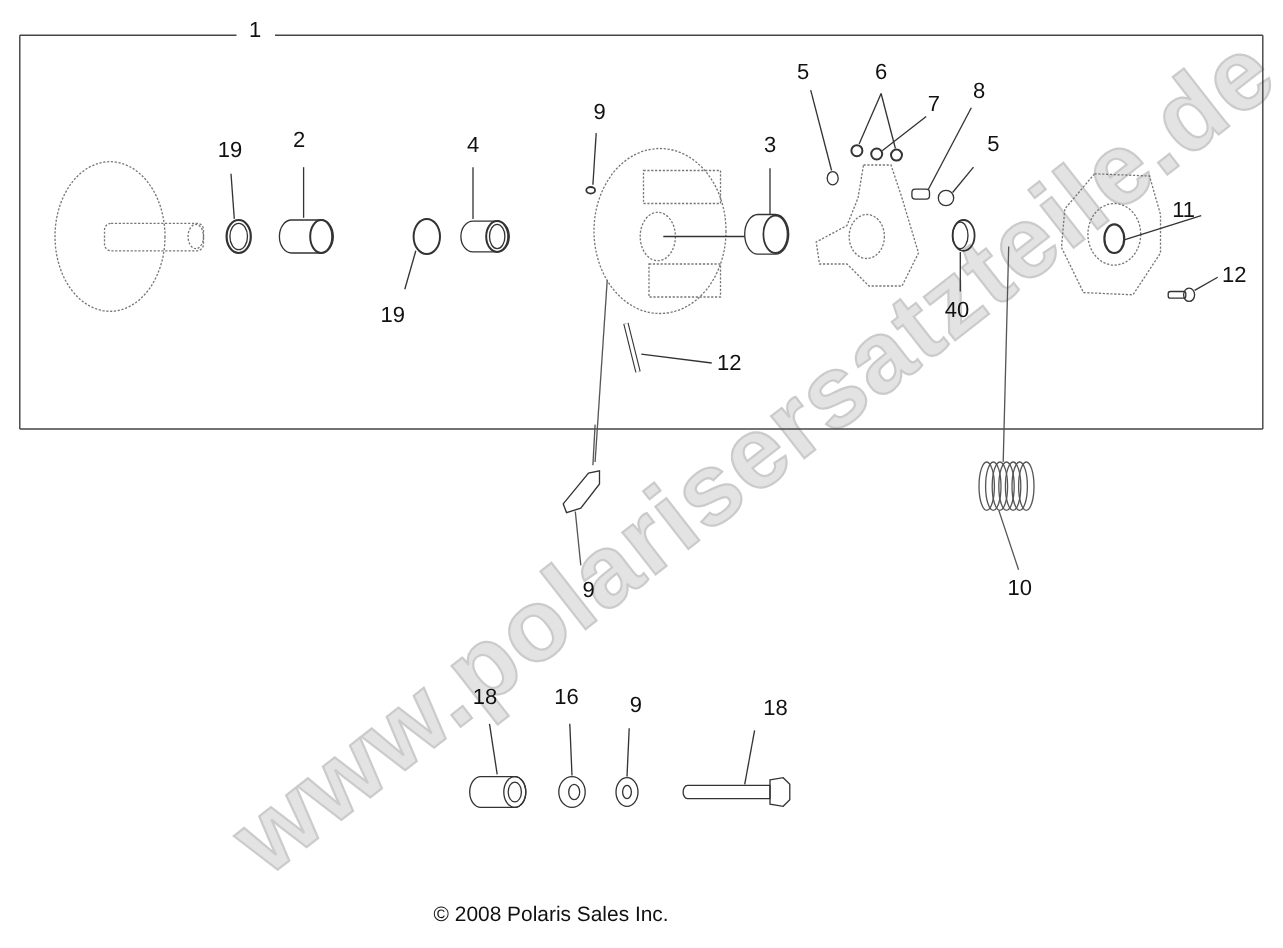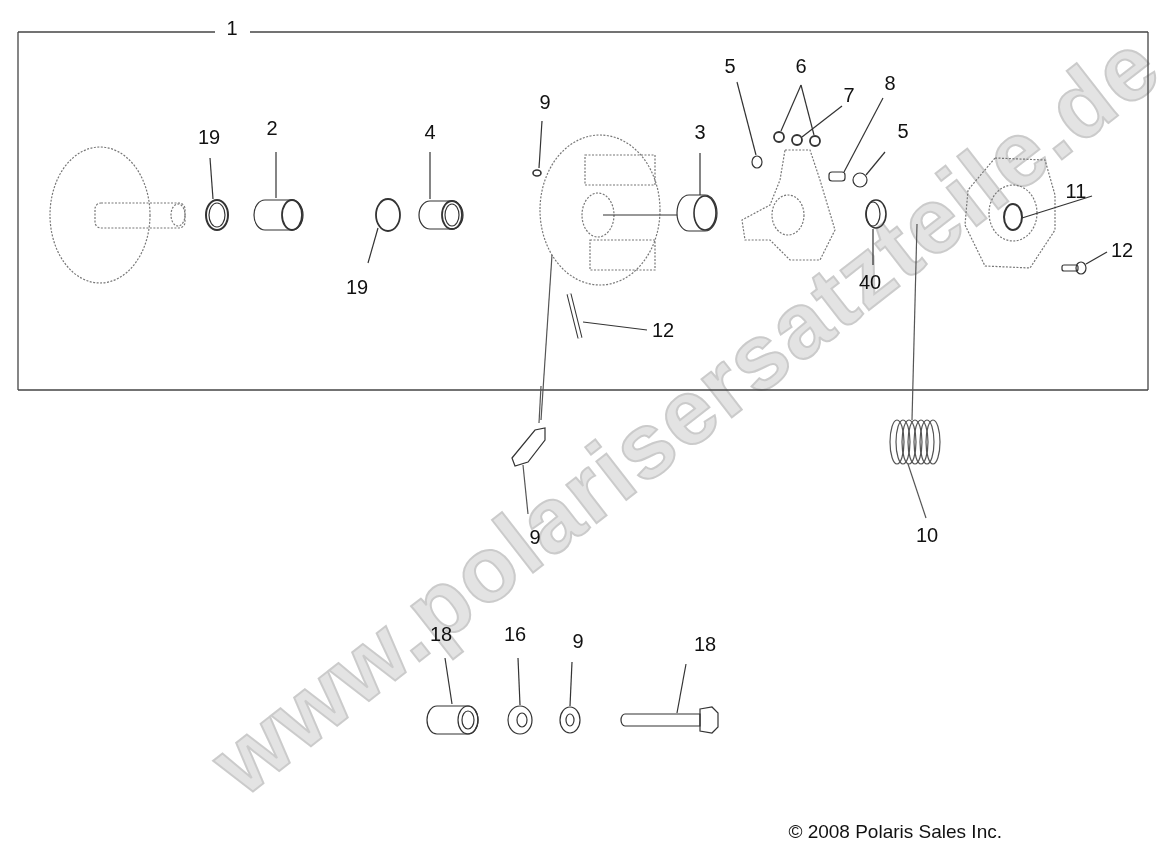--- a/index.html
+++ b/index.html
@@ -7,21 +7,21 @@
          font-family:"Liberation Sans", sans-serif; color:#111; }
   #stage { position:absolute; left:0; top:0; width:1166px; height:862px; }
   .callout { position:absolute; font-size:20px; line-height:20px; color:#111;
              font-family:"Liberation Sans", sans-serif; transform:translate(-50%,-50%); white-space:nowrap; }
   .frame-label { position:absolute; left:232px; top:28px; font-size:20px; line-height:20px;
                  transform:translate(-50%,-50%); background:#fff; padding:0 8px; }
   .watermark { position:absolute; left:120px; top:420px; width:980px; text-align:center;
                font-family:"Liberation Sans", sans-serif; font-weight:bold; font-size:92px;
                color:#e2e2e2; -webkit-text-stroke:2px #c9c9c9; letter-spacing:2px;
                transform:rotate(-38deg); transform-origin:50% 50%; opacity:0.95; pointer-events:none; }
-  .copyright { position:absolute; left:0; width:1002px; top:821px; text-align:right;
+  .copyright { position:absolute; left:0; width:1002px; top:821px; text-align:center;
                font-size:19px; color:#111; }
 </style>
 </head>
 <body>
 
 <div id="stage">
 
   <div class="watermark">www.polarisersatzteile.de</div>
 
   <svg width="1166" height="862" style="position:absolute;left:0;top:0" stroke="#333" fill="none" stroke-width="1.2">

